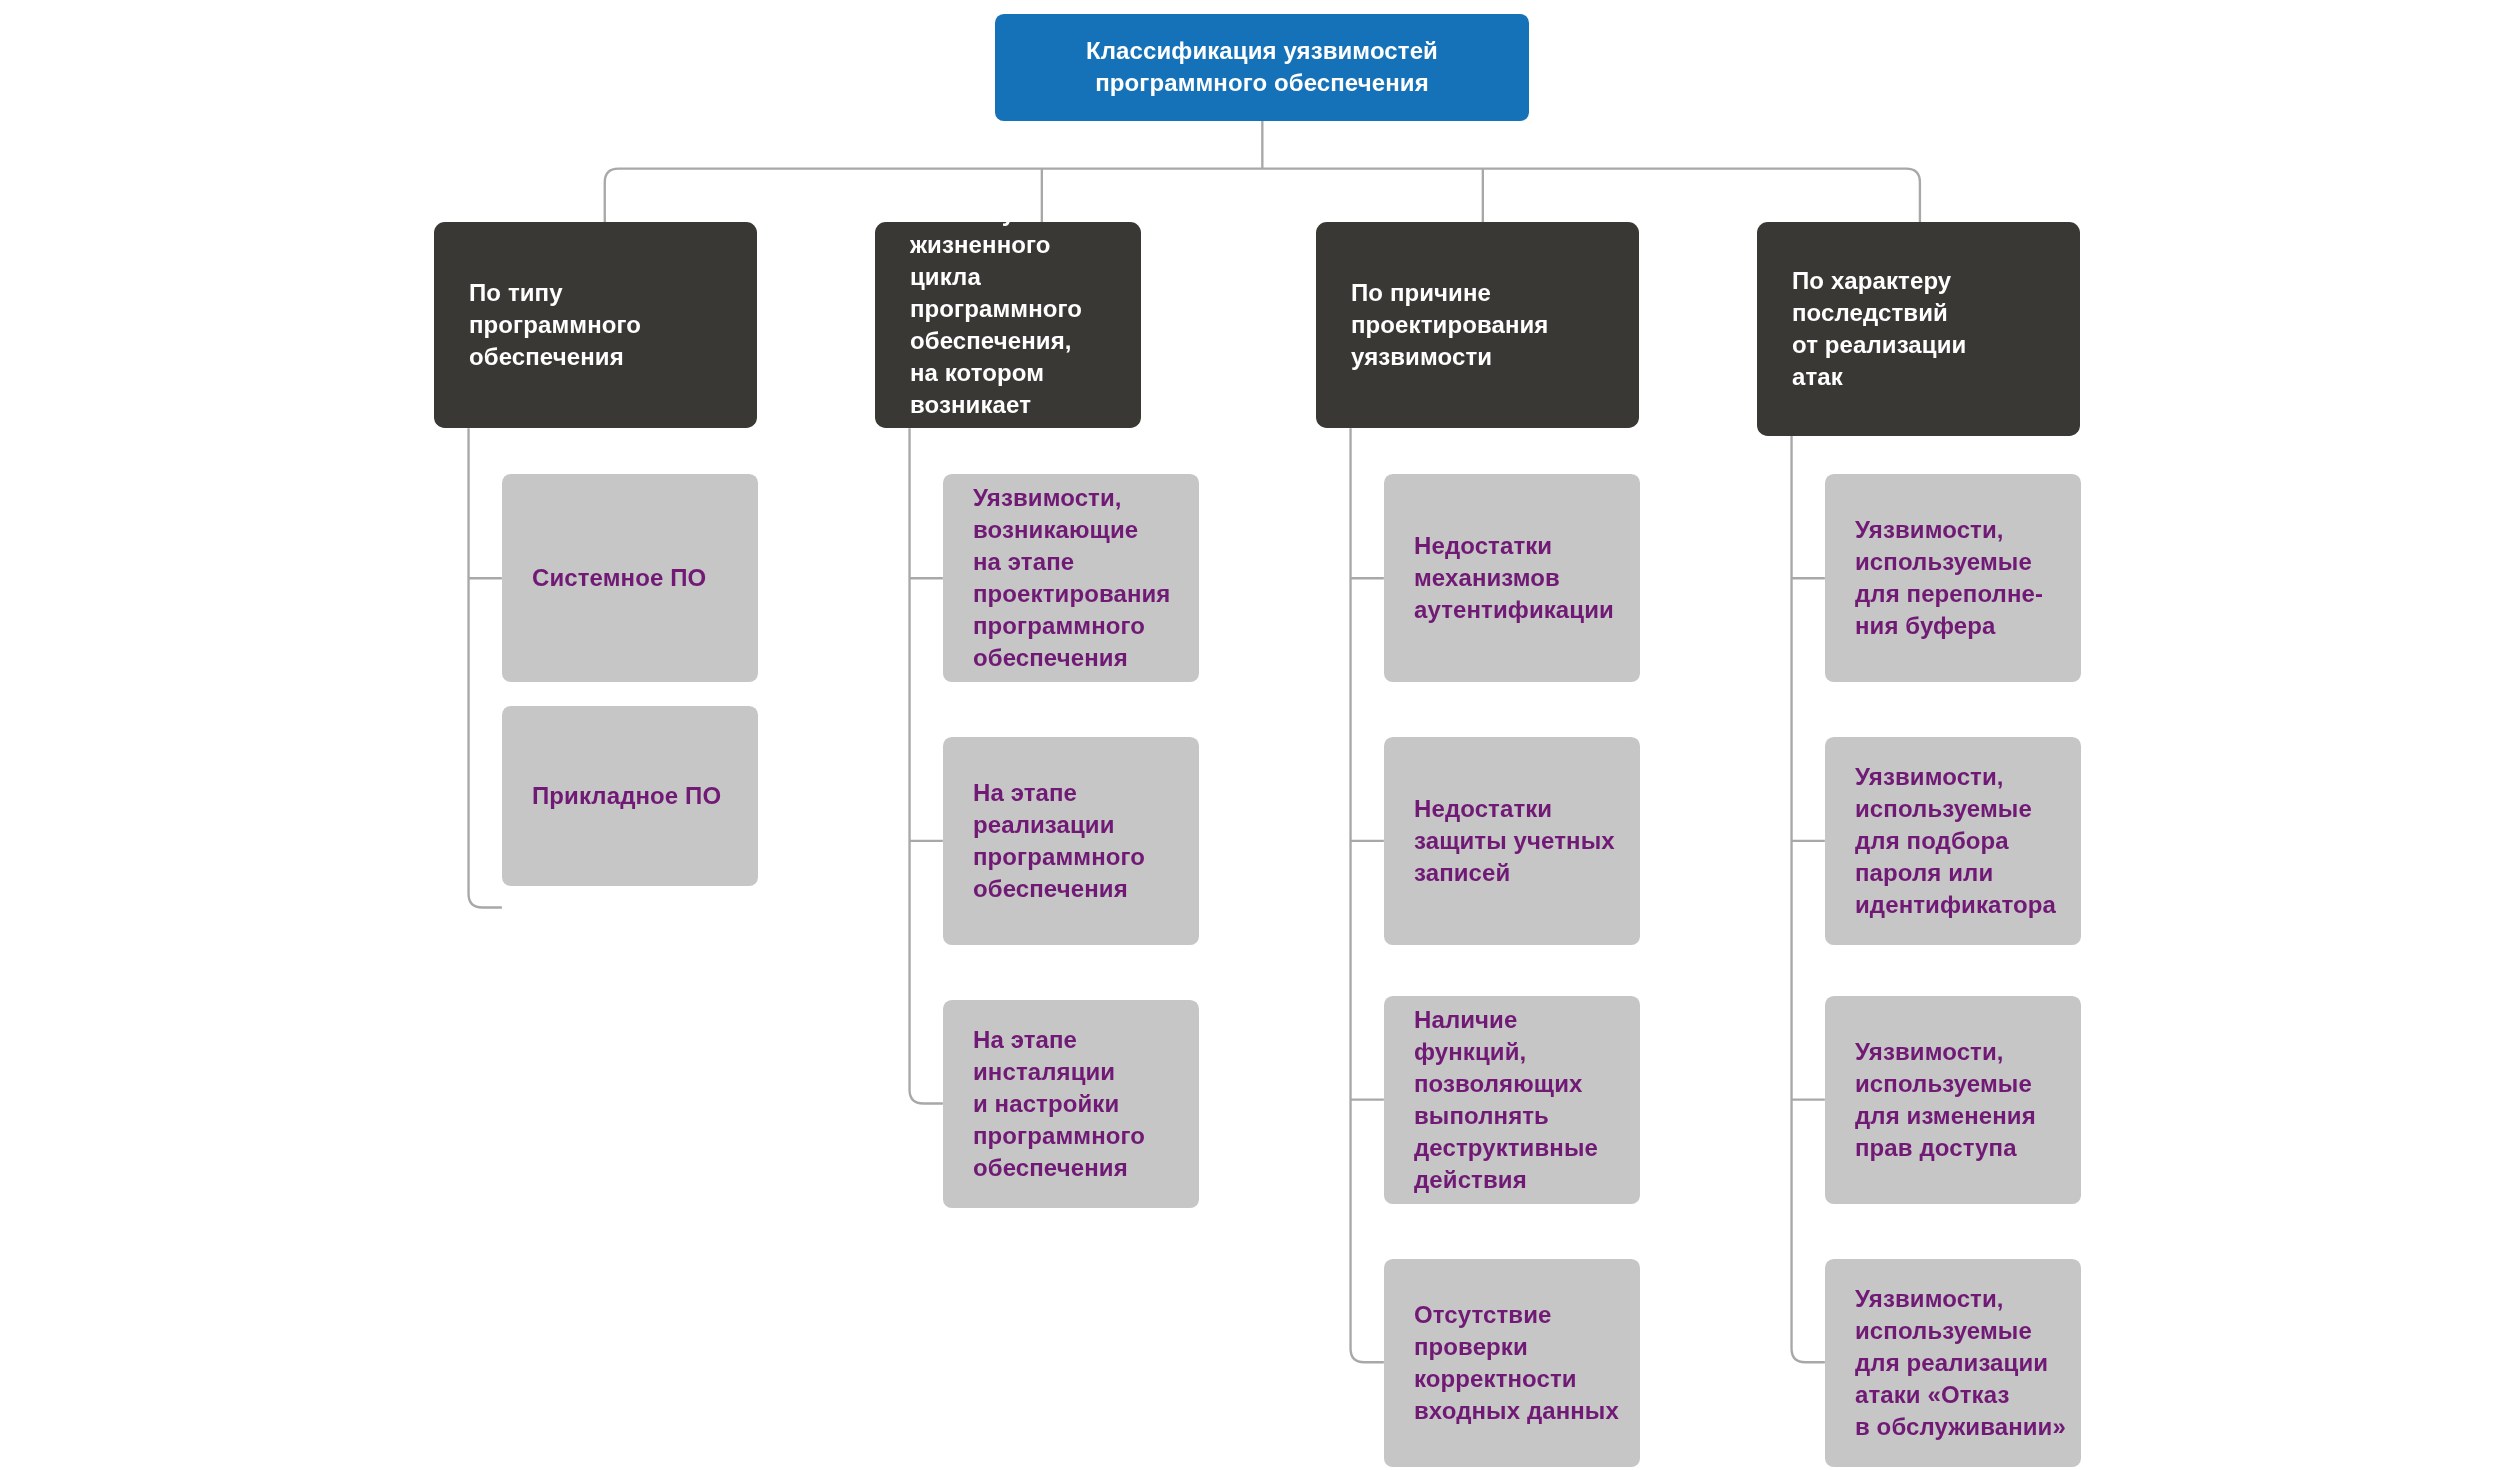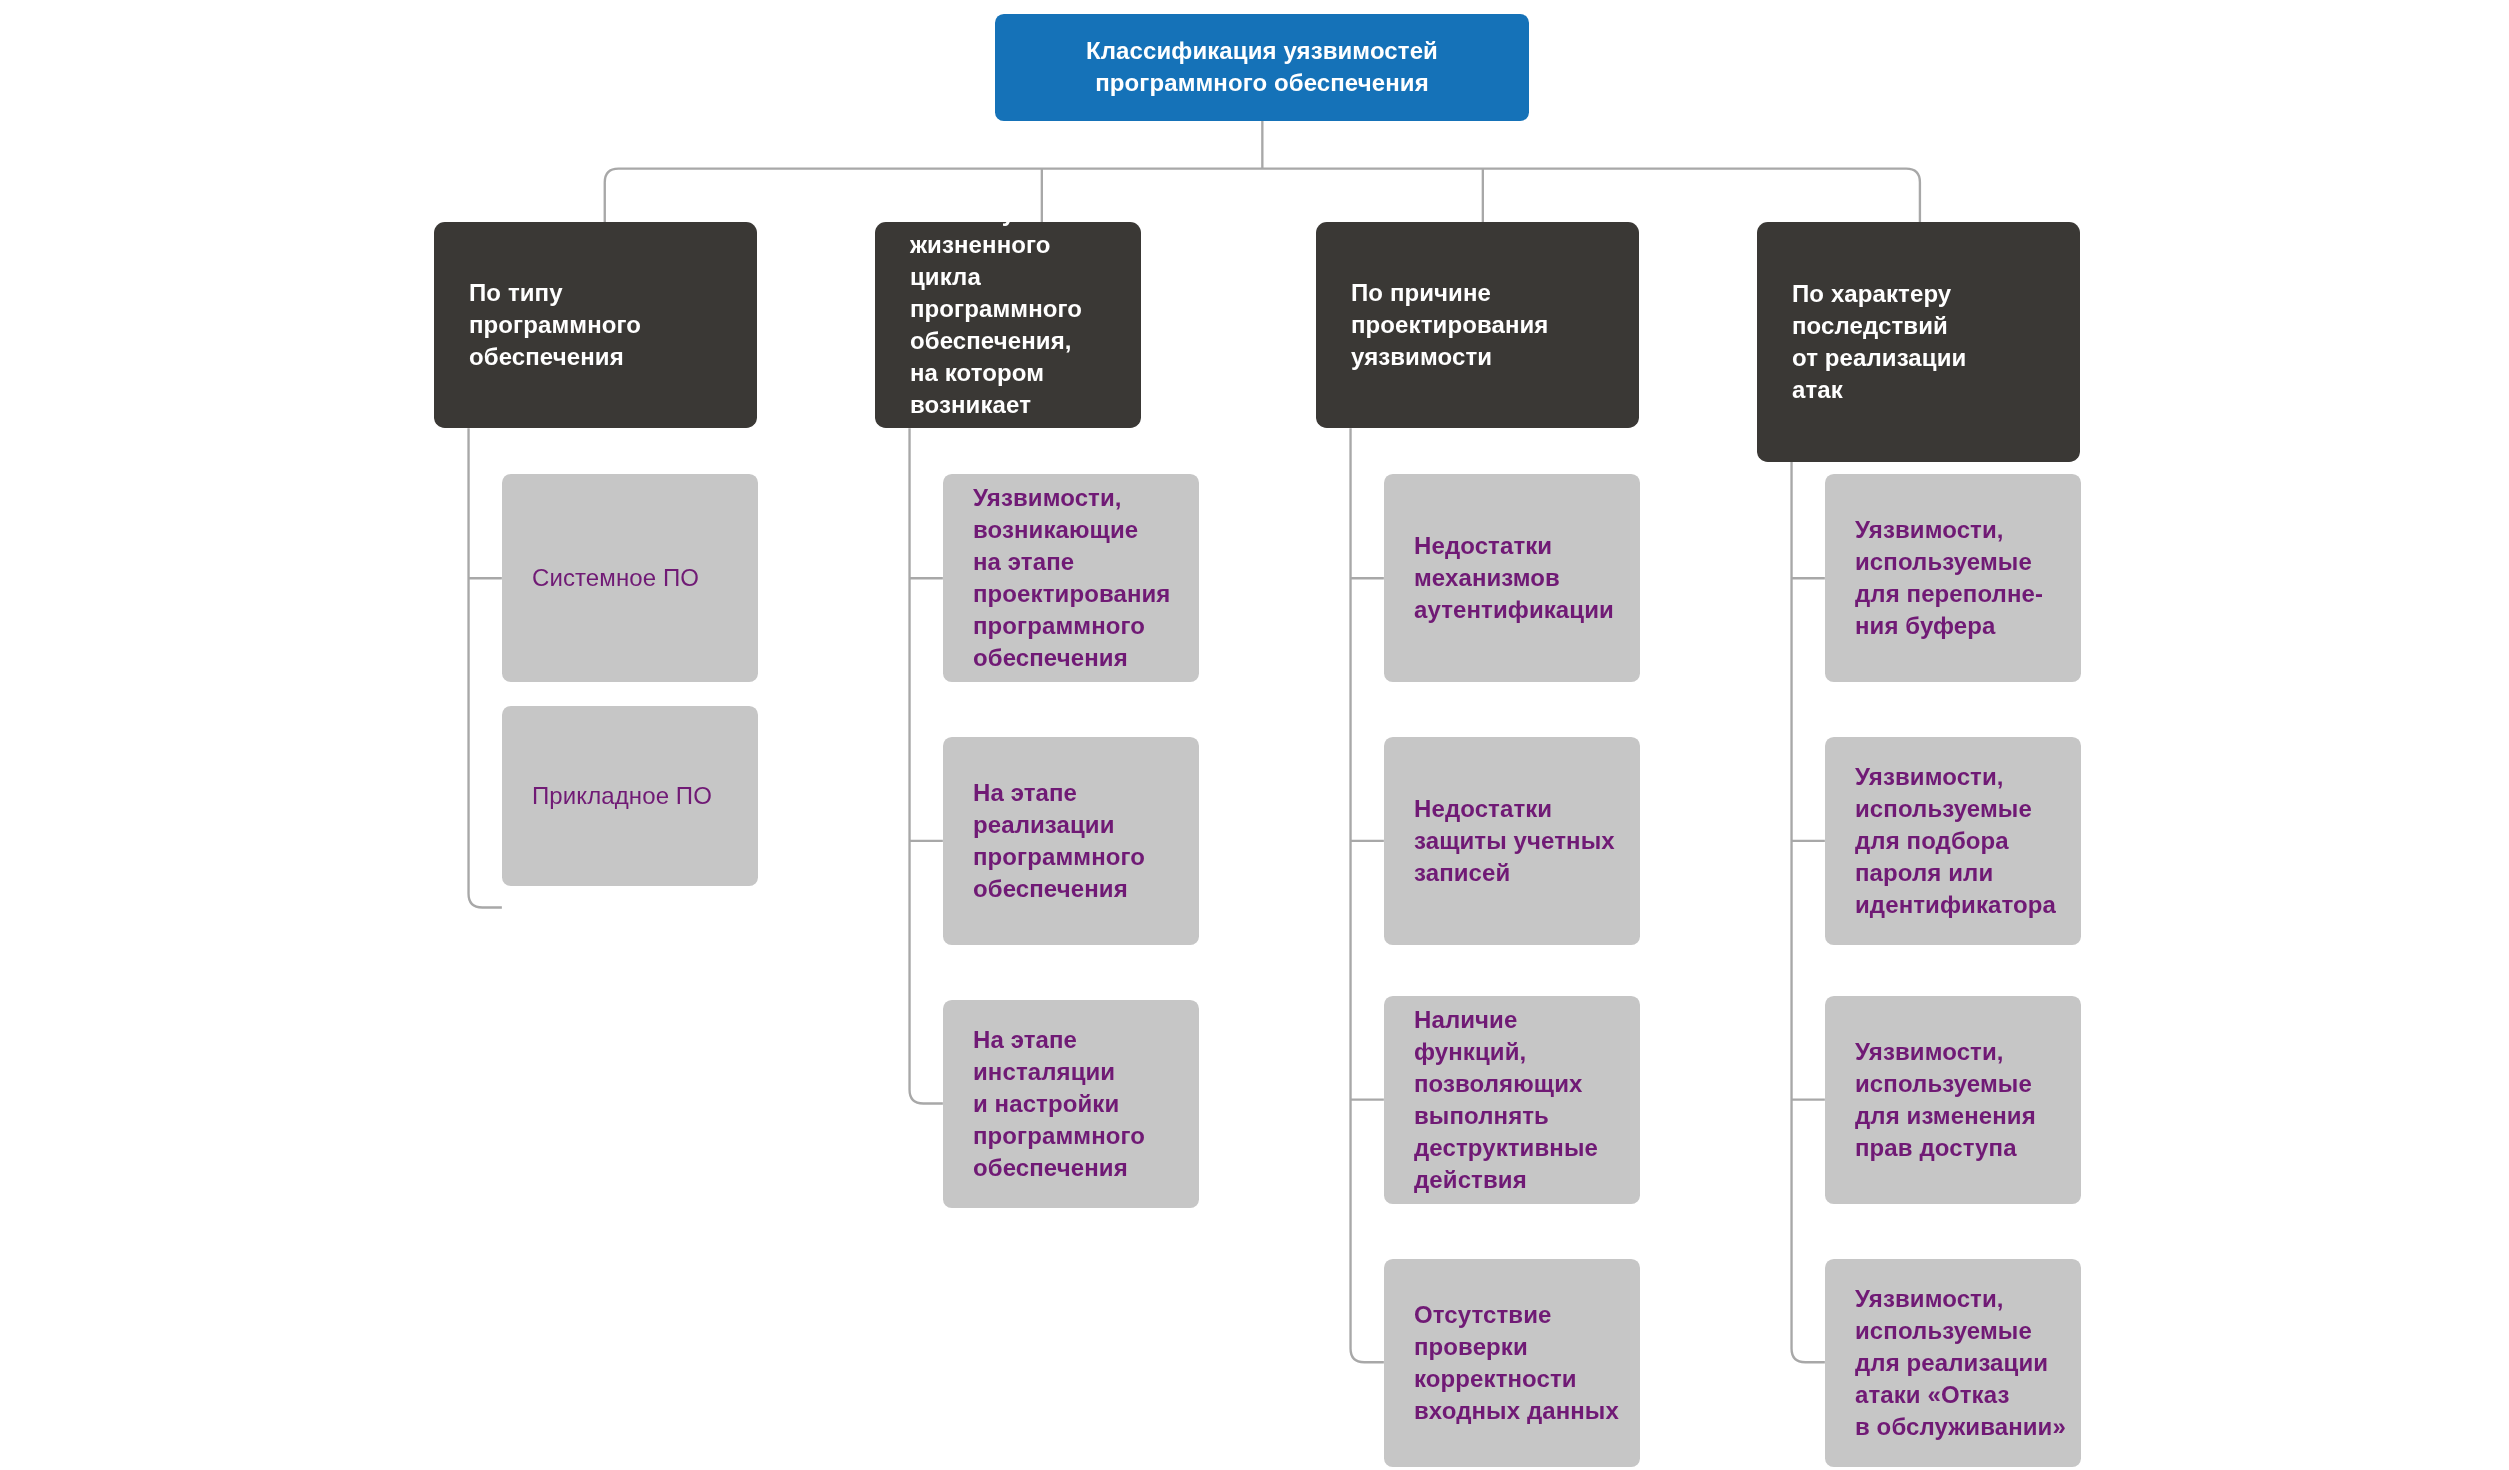--- a/index.html
+++ b/index.html
@@ -67,21 +67,21 @@
   .node.leaf .txt {
     color: #701a75;
     font-size: 24px;
     font-weight: 700;
     line-height: 1.33;
     letter-spacing: 0.1px;
     padding-left: 30px;
     padding-right: 11.8px;
   }
   .node.leaf.single .txt {
-    font-weight: 400;
+    font-weight: 700;
   }
 </style>
 </head>
 <body>
 
 <div id="canvas">
 
   <svg id="connectors" viewBox="0 0 2560 1500" width="2509" height="1470" xmlns="http://www.w3.org/2000/svg">
     <g fill="none" stroke="#A8A8A8" stroke-width="2.4">
 
@@ -129,21 +129,21 @@
 на котором возникает
 уязвимость</span>
   </div>
 
   <div class="node cat" style="left:1316px; top:222px; width:323px; height:206px;">
     <span class="txt">По причине
 проектирования
 уязвимости</span>
   </div>
 
-  <div class="node cat" style="left:1757px; top:222px; width:323px; height:240px;">
+  <div class="node cat" style="left:1757px; top:222px; width:323px; height:214px;">
     <span class="txt">По характеру
 последствий
 от реализации
 атак</span>
   </div>
 
   <div class="node leaf single" style="left:502px; top:474px; width:256px; height:208px;">
     <span class="txt">Системное ПО</span>
   </div>
   <div class="node leaf single" style="left:502px; top:706px; width:256px; height:180px;">

